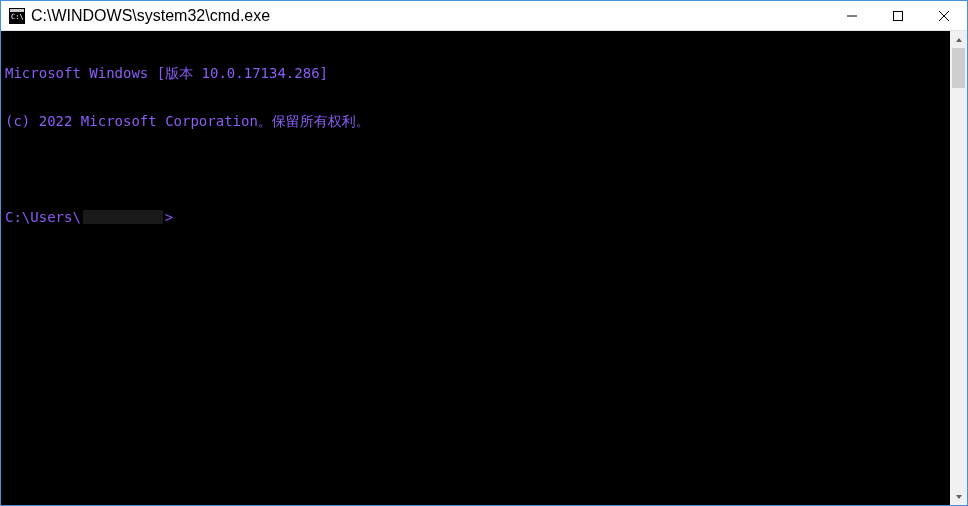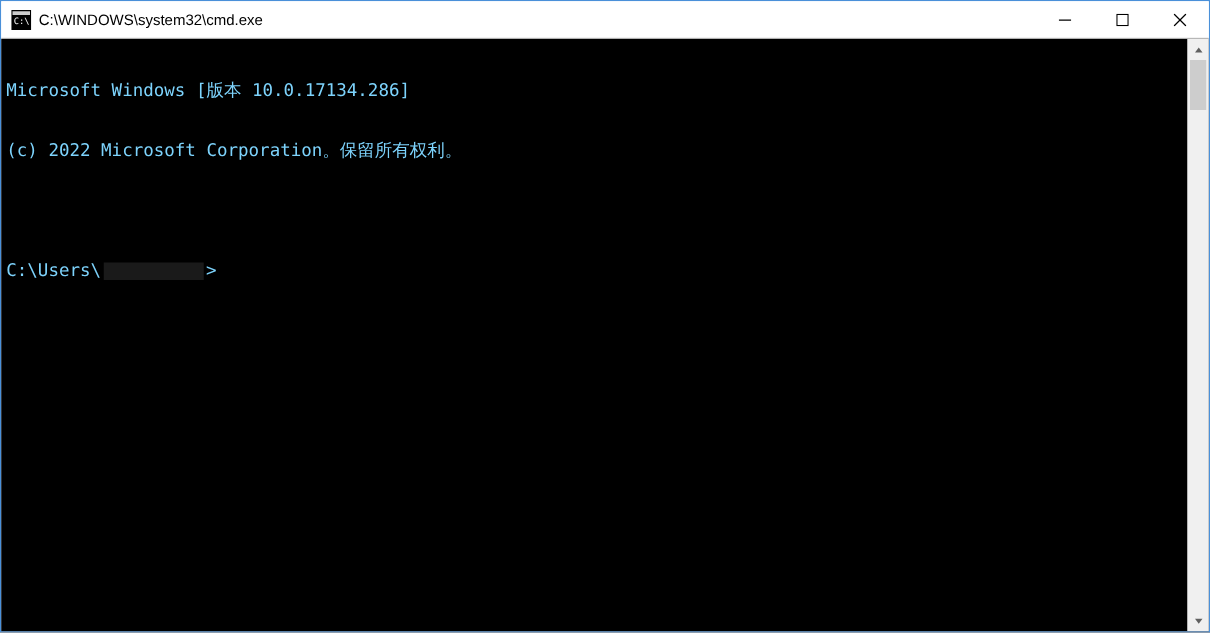--- a/index.html
+++ b/index.html
@@ -37,21 +37,21 @@
       margin-right: 6px;
       display: flex;
       align-items: center;
       justify-content: center;
     }
     .titlebar-icon svg {
       width: 16px;
       height: 16px;
     }
     .titlebar-title {
-      font-size: 12px;
+      font-size: 16px;
       color: #000;
       flex: 1;
     }
     .window-controls {
       display: flex;
       height: 100%;
     }
     .window-control {
       width: 46px;
       height: 100%;
@@ -69,21 +69,21 @@
       display: flex;
       background: #000;
       overflow: hidden;
     }
     .console-content {
       flex: 1;
       padding: 2px 4px;
       font-family: 'NSimSun', 'SimSun', 'Consolas', monospace;
       font-size: 14px;
       line-height: 16px;
-      color: #7dd3fc;
+      color: #8b5cf6;
       white-space: pre;
       overflow: hidden;
     }
     .console-line {
       display: block;
       min-height: 16px;
     }
     .prompt-line {
       display: flex;
       align-items: center;

